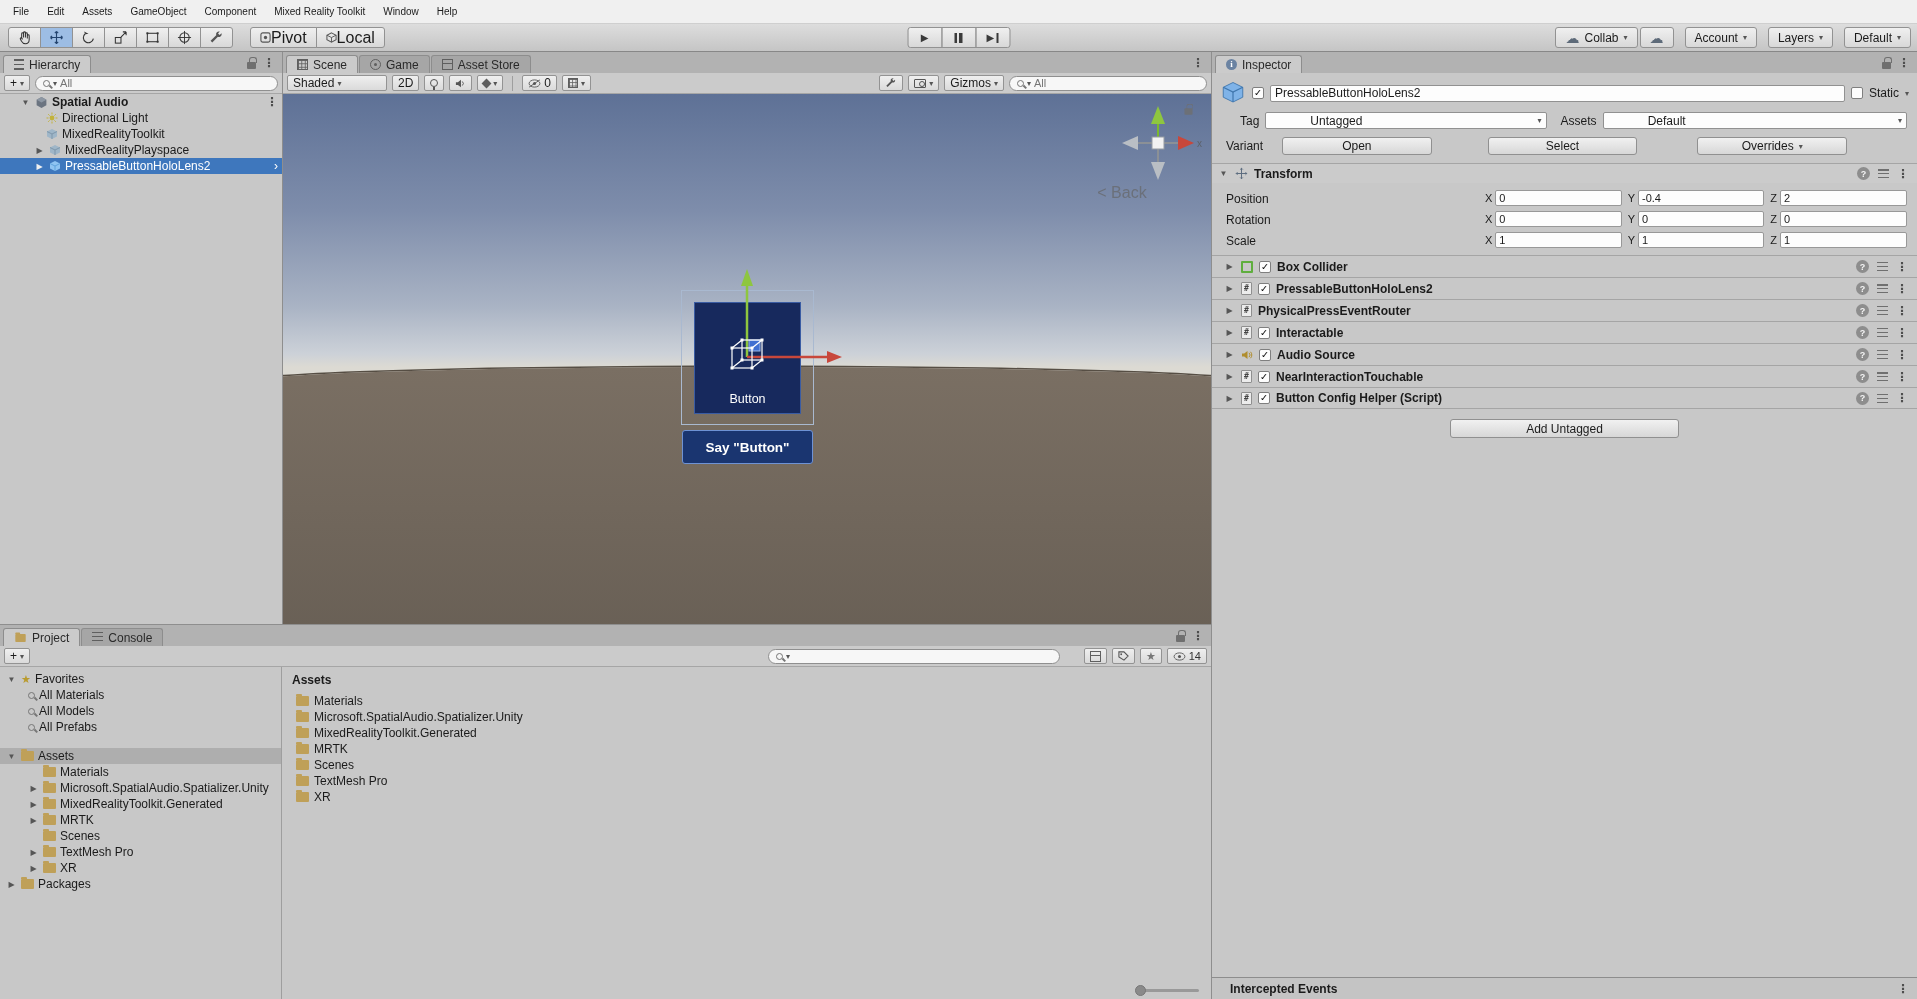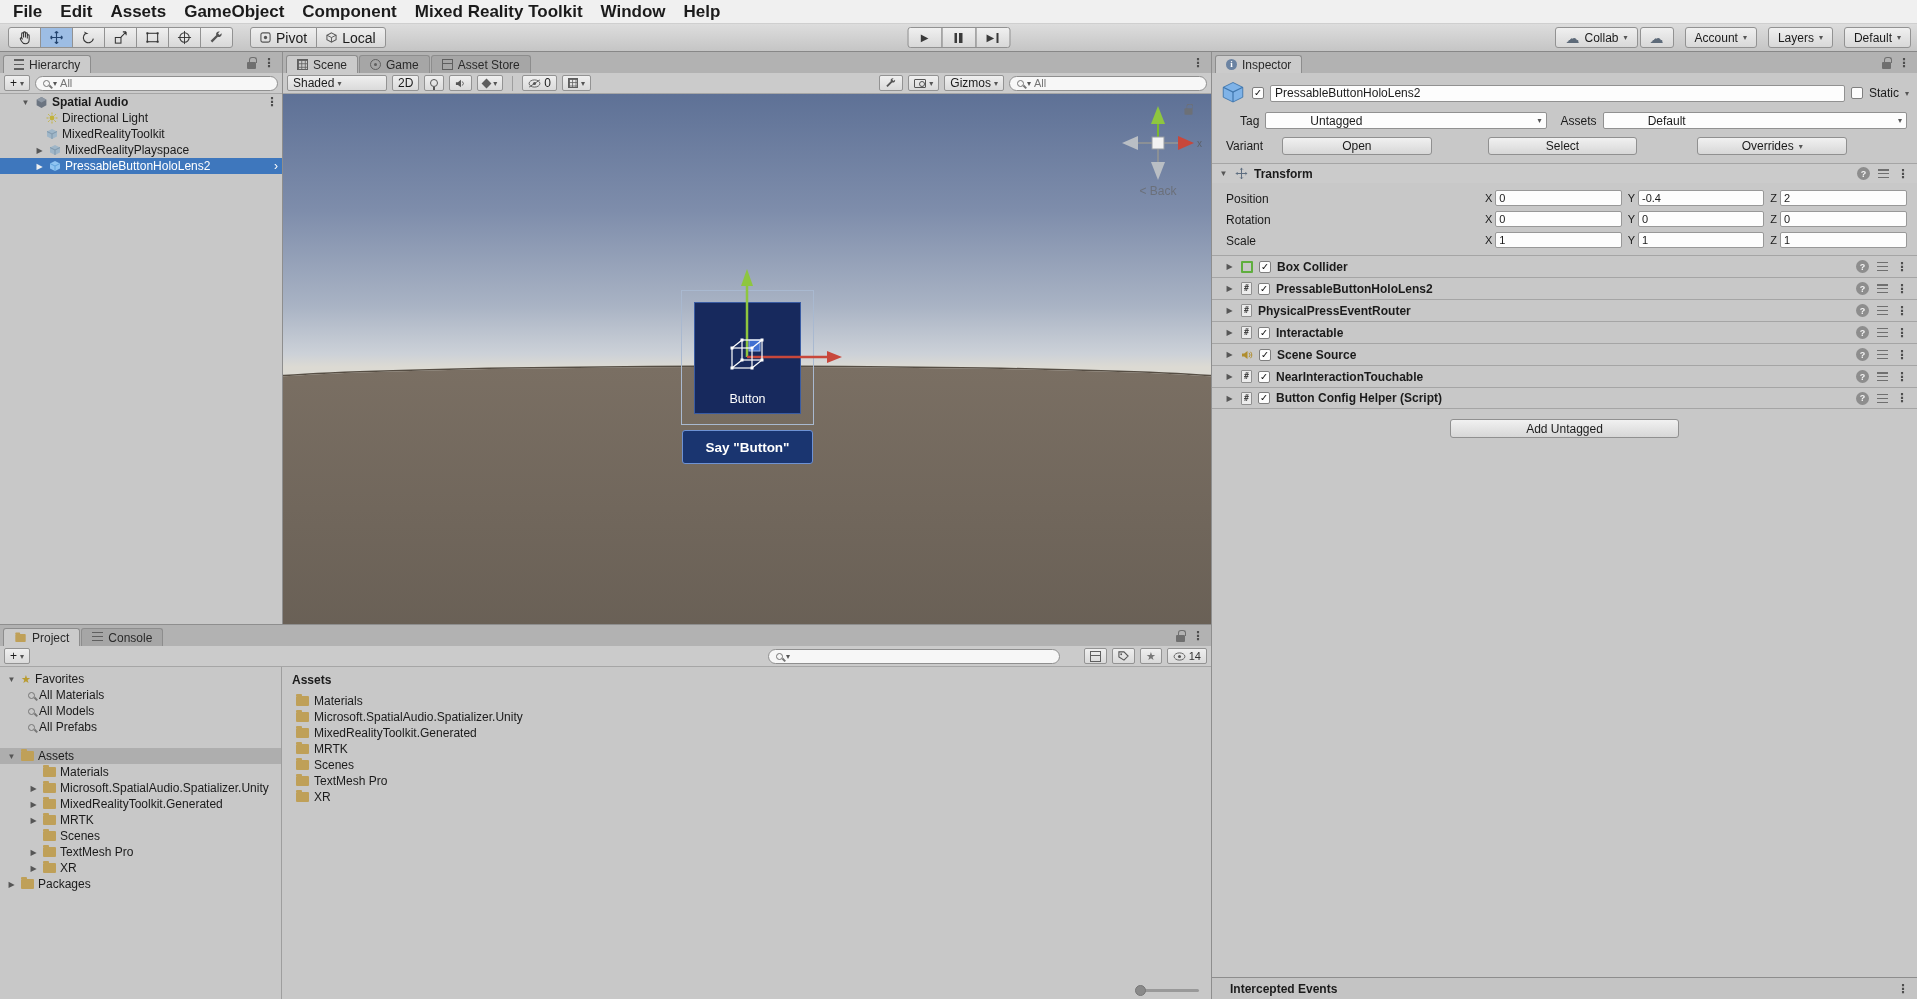--- a/index.html
+++ b/index.html
@@ -4,33 +4,33 @@
 <style>
   * { margin:0; padding:0; box-sizing:border-box; }
   body {
     width:1917px; height:999px; position:relative; overflow:hidden;
     background:#8e8e8e; color:#1b1b1b;
     font-family:"Liberation Sans","DejaVu Sans",sans-serif; font-size:12px;
   }
   
   .menubar { position:absolute; left:0; top:0; width:100%; height:24px; background:#f0f0f0;
     border-bottom:1px solid #cfcfcf; display:flex; align-items:center; padding-left:4px; }
-  .menu-item { padding:3px 9px; font-size:17px;font-weight:bold; }
+  .menu-item { padding:3px 9px; font-size:10px; }
   
   .toolbar { position:absolute; left:0; top:24px; width:100%; height:28px;
     background:linear-gradient(#dddddd,#c5c5c5); border-bottom:1px solid #878787; }
   .tool-group { position:absolute; left:8px; top:3px; display:flex; }
   .tbtn { width:33px; height:21px; border:1px solid #929292; background:linear-gradient(#f0f0f0,#d8d8d8);
     display:flex; align-items:center; justify-content:center; margin-left:-1px; }
   .tool-group .tbtn:first-child, .center-tools .tbtn:first-child { margin-left:0; border-radius:3px 0 0 3px; }
   .tool-group .tbtn:last-child, .center-tools .tbtn:last-child { border-radius:0 3px 3px 0; }
   .tbtn.active { background:#9dbde4; }
   .toggle-group { position:absolute; left:250px; top:3px; display:flex; }
   .tgl-btn { height:21px; border:1px solid #929292; background:linear-gradient(#f0f0f0,#d8d8d8);
-    display:flex; align-items:center; gap:5px; padding:0 9px; margin-left:-1px; font-size:14px; }
+    display:flex; align-items:center; padding:0 9px; margin-left:-1px; font-size:16px; }
   .toggle-group .tgl-btn:first-child { border-radius:3px 0 0 3px; margin-left:0; }
   .toggle-group .tgl-btn:last-child { border-radius:0 3px 3px 0; }
   .center-tools { position:absolute; left:50%; top:3px; transform:translateX(-50%); display:flex; }
   .right-tools { position:absolute; right:6px; top:3px; display:flex; gap:11px; }
   .rbtn { height:21px; border:1px solid #929292; background:linear-gradient(#f0f0f0,#d8d8d8);
     border-radius:3px; display:flex; align-items:center; gap:5px; padding:0 9px; font-size:12px; }
   .pause-ico { width:8px; height:10px;
     background:linear-gradient(90deg,#3a3a3a 0 3px,transparent 3px 5px,#3a3a3a 5px 8px); }
   .step-bar { width:2.5px; height:10px; background:#3a3a3a; margin-left:2px; }
   .play-glyph { font-size:10px; color:#3a3a3a; }
@@ -95,21 +95,21 @@
   .ground { position:absolute; left:-4%; top:273px; width:108%; height:300px;
     background:linear-gradient(#7a6f63,#675e54); border-radius:100% 100% 0 0/30px;
     box-shadow:0 -1.5px 0 #564e44; }
   .sel-frame { position:absolute; left:398px; top:196px; width:133px; height:135px; border:1px solid #a9b9d0; }
   .navy-btn { position:absolute; left:411px; top:208px; width:107px; height:112px; background:#17295d;
     border:1px solid #3a5ca3; display:flex; align-items:flex-end; justify-content:center;
     padding-bottom:7px; color:#fff; font-size:12.5px; }
   .say-bar { position:absolute; left:399px; top:336px; width:131px; height:34px; background:#1a3570;
     border:1.5px solid #6e92d4; border-radius:3px; display:flex; align-items:center; justify-content:center;
     color:#fff; font-weight:bold; font-size:13.5px; }
-  .back-label { position:absolute; left:840px; top:90px; width:70px; text-align:center; color:#6b707a; font-size:12px; }
+  .back-label { position:absolute; left:804px; top:90px; width:70px; text-align:center; color:#6b707a; font-size:16px; }
   .gizmo-overlay { position:absolute; left:0; top:0; }
   .scene-lock { position:absolute; left:901px; top:10px; transform:scale(.9); opacity:.8; }
   
   .bulb-ico { width:8px; height:8px; border:1.5px solid #555; border-radius:50%; position:relative; flex:none; }
   .bulb-ico::after { content:""; position:absolute; left:1.5px; bottom:-4px; width:2px; height:3px; background:#555; }
   .fx-ico { width:7px; height:7px; background:#5e5e5e; transform:rotate(45deg); flex:none; }
   .grid2-ico { width:10px; height:10px; border:1px solid #5e5e5e;
     background:linear-gradient(#5e5e5e 1px,transparent 1px),linear-gradient(90deg,#5e5e5e 1px,transparent 1px);
     background-size:3.3px 3.3px; flex:none; }
   .cam-ico { width:12px; height:9px; border:1px solid #555; border-radius:1px; position:relative; flex:none; }
@@ -806,21 +806,21 @@
       <span class="menu-glyph">⋮</span>
     </div>
   </div>
   <div class="comp-row">
     <span class="fold">▶</span>
     <svg width="12" height="12" viewBox="0 0 12 12">
         <path d="M1 4.5v3h2.2L6.5 10V2L3.2 4.5H1z" fill="#b08d2e"></path>
         <path d="M8 3.8a3 3 0 010 4.4M9.5 2.8a4.6 4.6 0 010 6.4" stroke="#b08d2e" fill="none"></path>
       </svg>
     <span class="cb">✓</span>
-    <span>Scene Source</span>
+    <span>Audio Source</span>
     <div class="row-icons">
       <span class="help-ico">?</span>
       <span class="preset-ico"></span>
       <span class="menu-glyph">⋮</span>
     </div>
   </div>
   <div class="comp-row">
     <span class="fold">▶</span>
     <span class="script-ico"></span>
     <span class="cb">✓</span>

